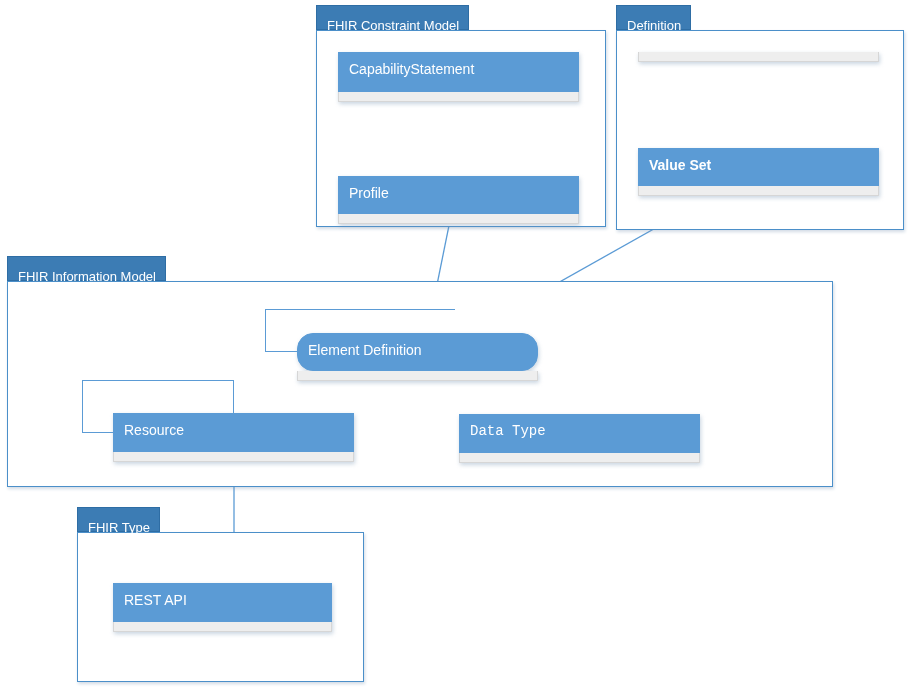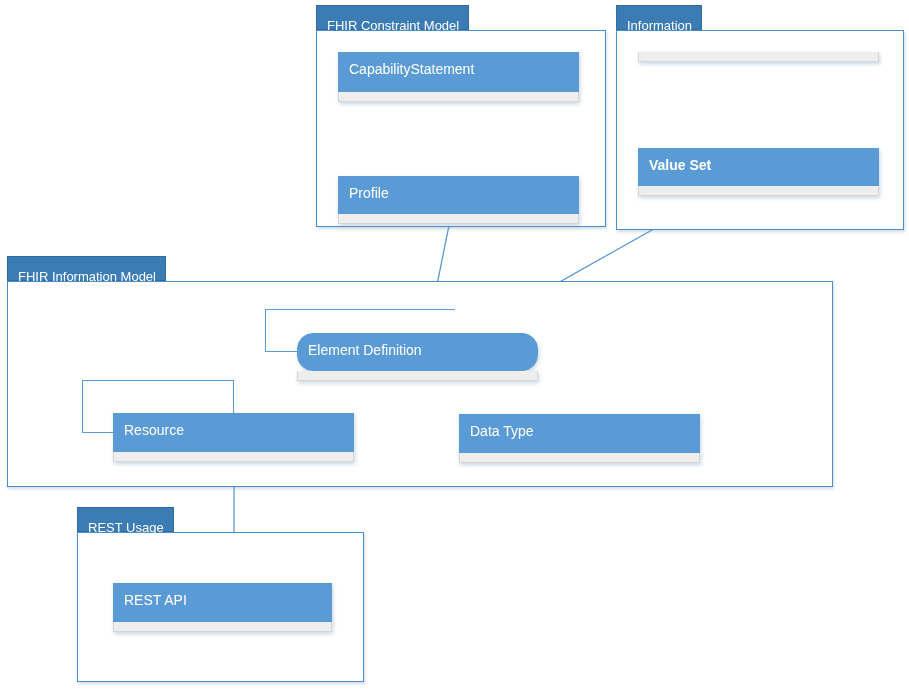--- a/index.html
+++ b/index.html
@@ -131,21 +131,21 @@
     <div class="title" style="height:40px;">CapabilityStatement</div>
     <div class="compartment"></div>
   </div>
 
   <div class="uclass" style="left:338px;top:148px;width:241px;">
     <div class="title" style="height:38px;margin-top:28px;">Profile</div>
     <div class="compartment"></div>
   </div>
 
   <div class="package" style="left:616px;top:5px;width:288px;height:225px;">
-    <div class="pkg-tab">Information</div>
+    <div class="pkg-tab">Definition</div>
     <div class="pkg-body" style="top:25px;width:288px;height:200px;"></div>
   </div>
 
   <div class="uclass" style="left:638px;top:52px;width:241px;">
     <div class="compartment"></div>
   </div>
 
   <div class="uclass" style="left:638px;top:148px;width:241px;font-weight:bold;">
     <div class="title" style="height:38px;">Value Set</div>
     <div class="compartment"></div>
@@ -164,26 +164,26 @@
   </div>
 
   <div class="selfloop closed" style="left:82px;top:380px;width:152px;height:53px;"></div>
 
   <div class="uclass" style="left:113px;top:413px;width:241px;">
     <div class="title" style="height:39px;">Resource</div>
     <div class="compartment"></div>
   </div>
 
   <div class="uclass" style="left:459px;top:414px;width:241px;">
-    <div class="title" style="height:39px;">Data Type</div>
+    <div class="title" style="height:39px;font-family:Liberation Mono, monospace;">Data Type</div>
     <div class="compartment"></div>
   </div>
 
   <div class="package" style="left:77px;top:507px;width:287px;height:175px;">
-    <div class="pkg-tab">REST Usage</div>
+    <div class="pkg-tab">FHIR Type</div>
     <div class="pkg-body" style="top:25px;width:287px;height:150px;"></div>
   </div>
 
   <div class="uclass" style="left:113px;top:583px;width:219px;">
     <div class="title" style="height:39px;">REST API</div>
     <div class="compartment"></div>
   </div>
 
 </div>
 

